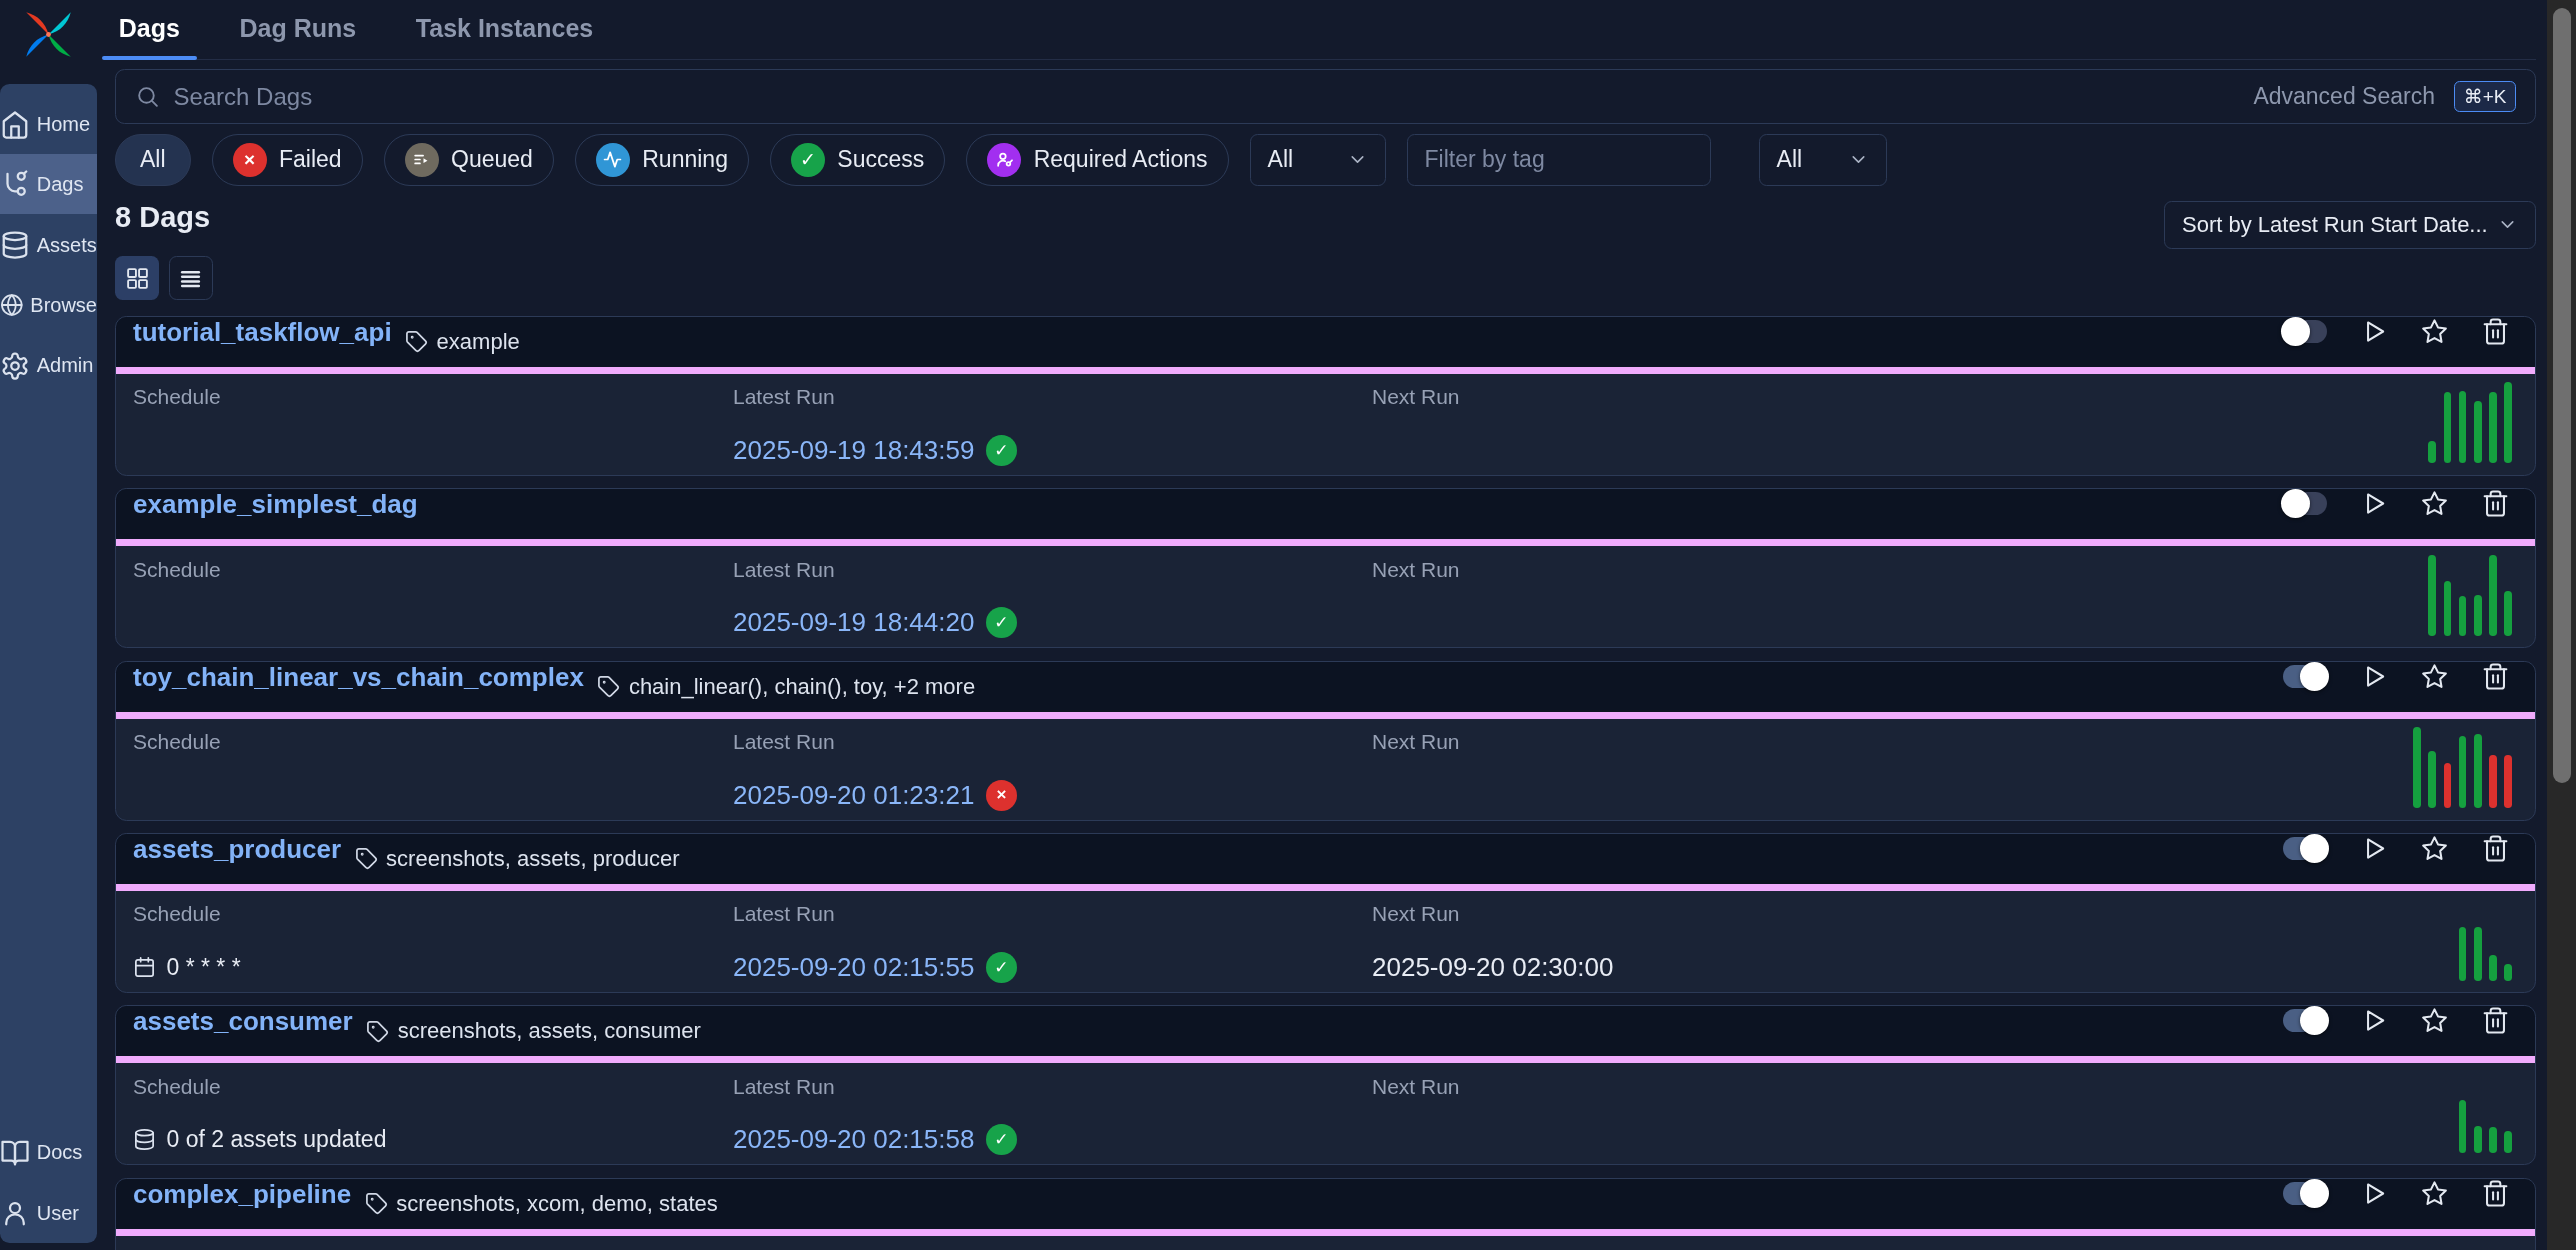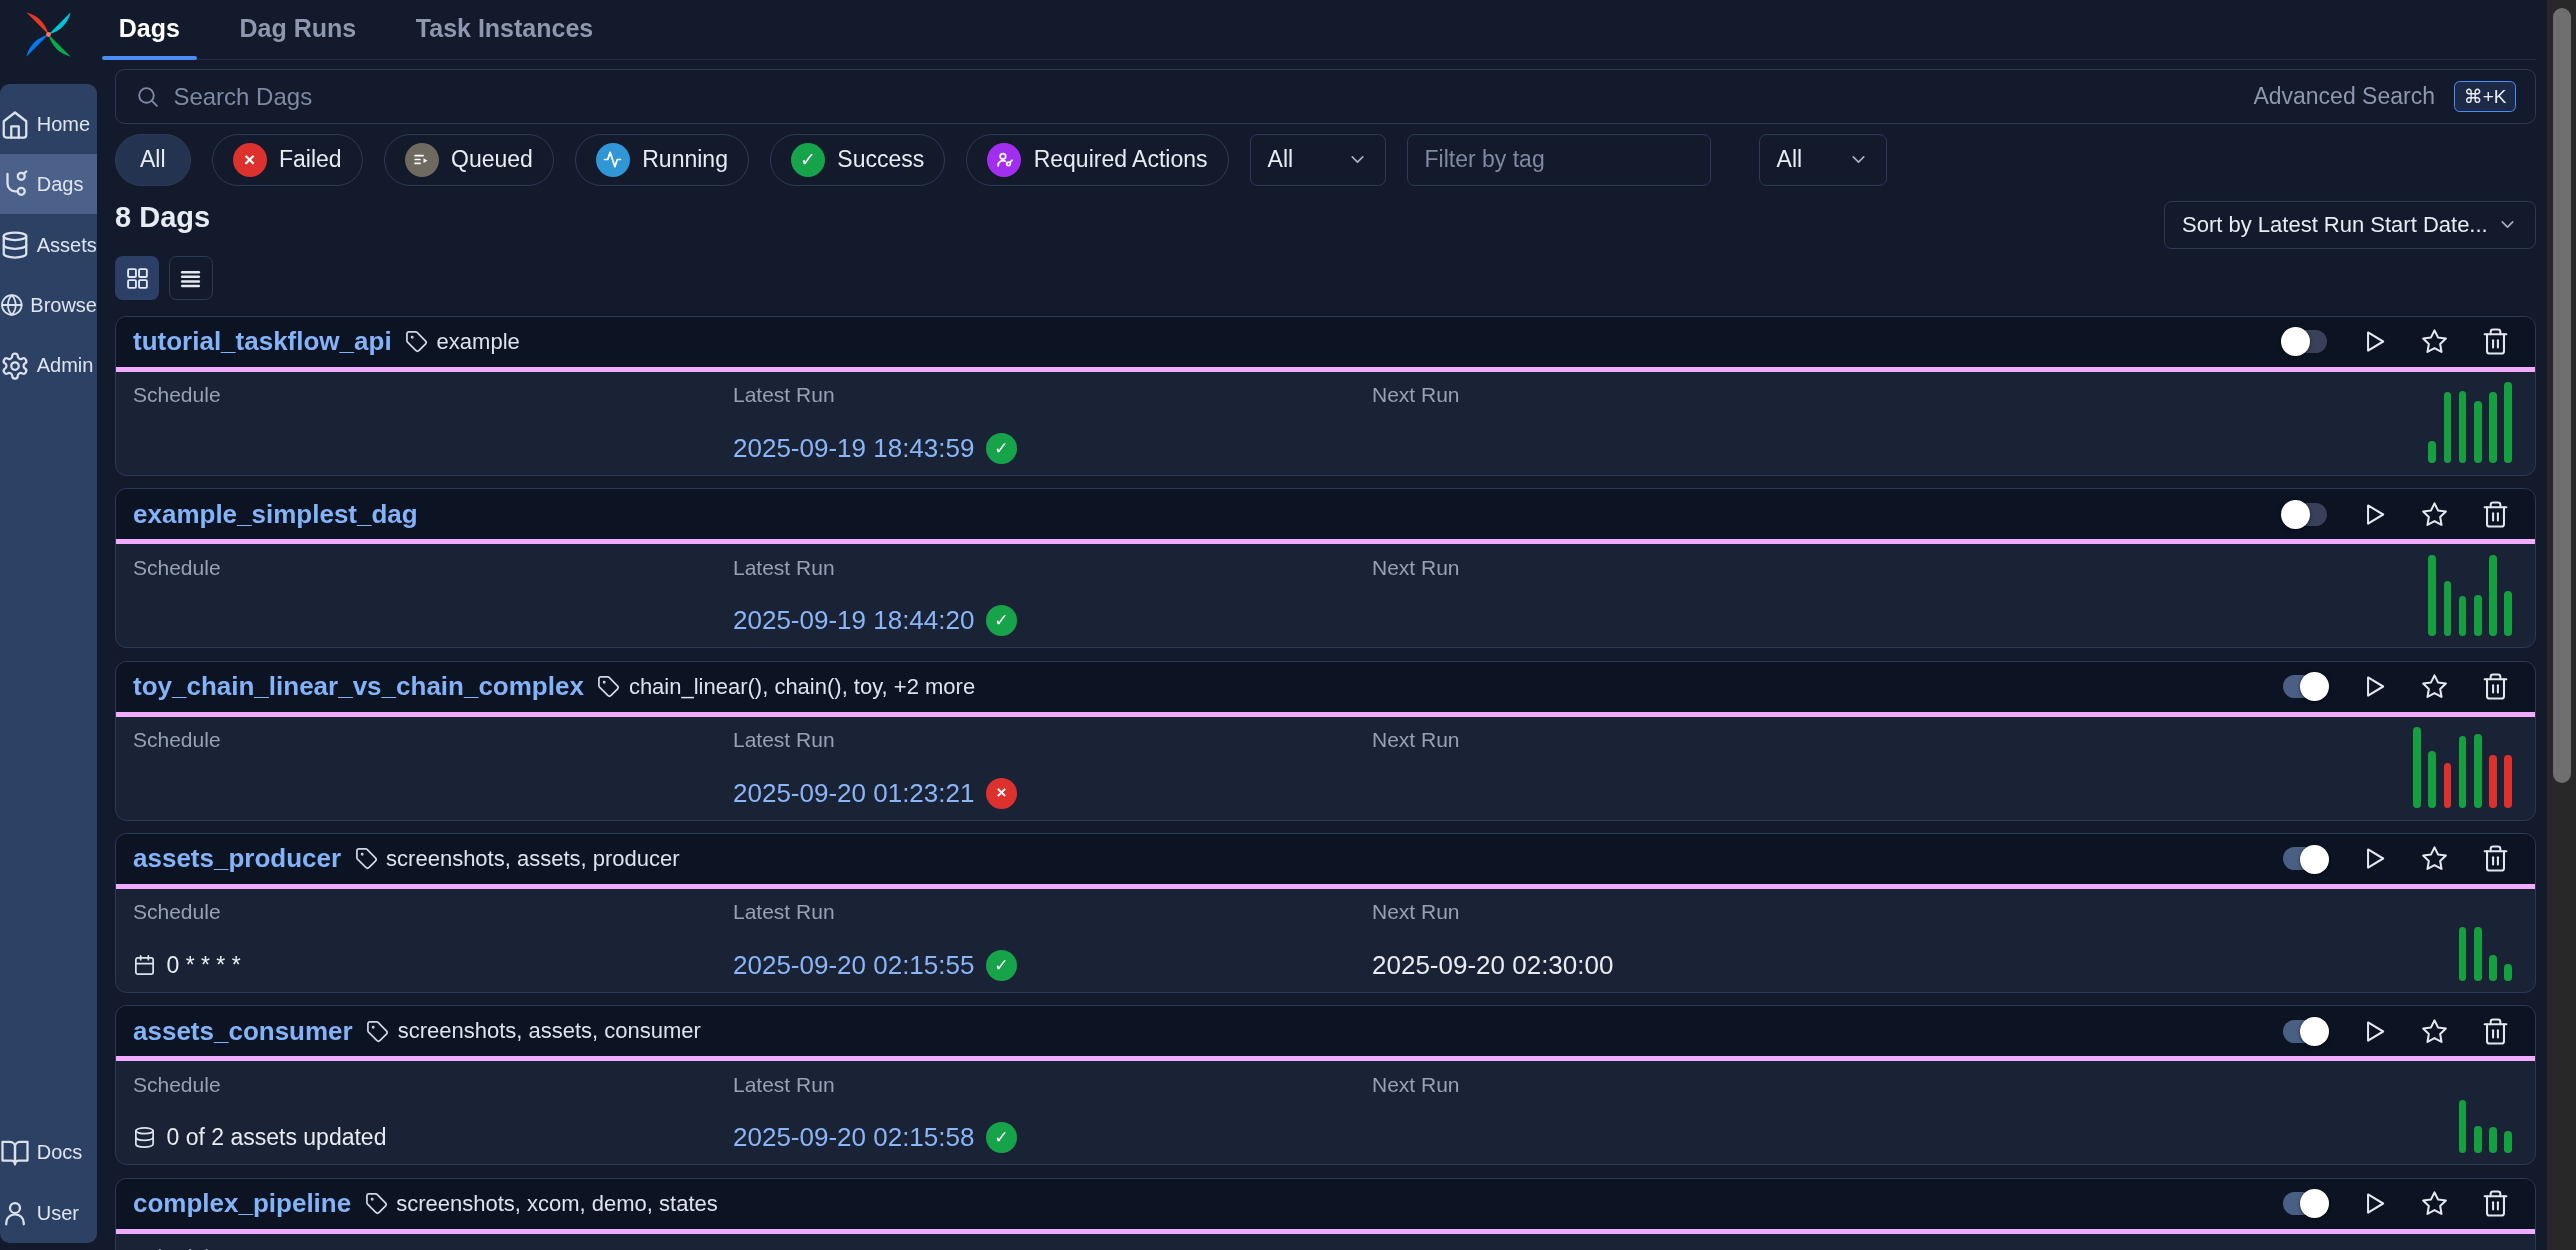--- a/index.html
+++ b/index.html
@@ -73,35 +73,35 @@
   .vbtn { width:44px; height:44px; border-radius:7.6px; display:flex;
     align-items:center; justify-content:center; color:#e3e8f0; cursor:pointer; }
   .vbtn svg { width:25px; height:25px; }
   .vbtn.active { background:#2c3f66; }
   .vbtn.inactive { border:1px solid #2c3a57; }
 
   
   .cards { margin-top:15.3px; display:flex; flex-direction:column; gap:12.4px; }
   .card { border:1px solid #2c3a57; border-radius:11.5px; overflow:hidden;
     background:#1a2336; height:160px; flex:none; }
-  .card-header { height:50px; background:#0c1322; display:flex; align-items:center;
+  .card-header { height:50px; background:#0c1322; display:flex; 
     padding:0 17px; gap:13.4px; position:relative; }
   .dag-name { color:#83b3f8; font-weight:700; font-size:26px; text-decoration:none; }
   .tag-group { display:flex; align-items:center; gap:8.6px; color:#dde3ee; font-size:22px; }
   .tag-icon { width:23px; height:23px; color:#cfd6e4; }
   .actions { position:absolute; right:25px; display:flex; align-items:center; gap:32px; }
   .action-icon { width:29px; height:29px; color:#e3e8f0; stroke-width:1.7; cursor:pointer; }
   .toggle { width:44px; height:23px; border-radius:11.5px; background:#39415a;
     position:relative; cursor:pointer; flex:none; }
   .toggle .knob { position:absolute; top:-2.9px; left:-1.9px; width:29px; height:29px;
     border-radius:50%; background:#ffffff; box-shadow:0 1px 3.8px rgba(0,0,0,.55); }
   .toggle.on { background:#4a5f84; }
   .toggle.on .knob { left:auto; right:-1.9px; }
 
-  .card-body { position:relative; height:110px; border-top:5px solid #f0abfc; }
+  .card-body { position:relative; height:110px; border-top:7px solid #f0abfc; }
   .col { position:absolute; top:11.5px; }
   .col-schedule { left:17px; }
   .col-latest { left:617px; }
   .col-next { left:1216px;margin-left:40px; }
   .col-label { font-size:21px; color:#97a1b5; }
   .col-value { margin-top:23px; display:flex; align-items:center; gap:11.5px; height:36px; }
   .schedule-value { font-size:23px; color:#e8ecf4; gap:10.5px; }
   .sch-icon { width:23px; height:23px; color:#dbe2ee; }
   .run-link { color:#8ab6f8; font-weight:500; font-size:26px; text-decoration:none; }
   .status-dot { width:31px; height:31px; border-radius:50%; display:flex;

